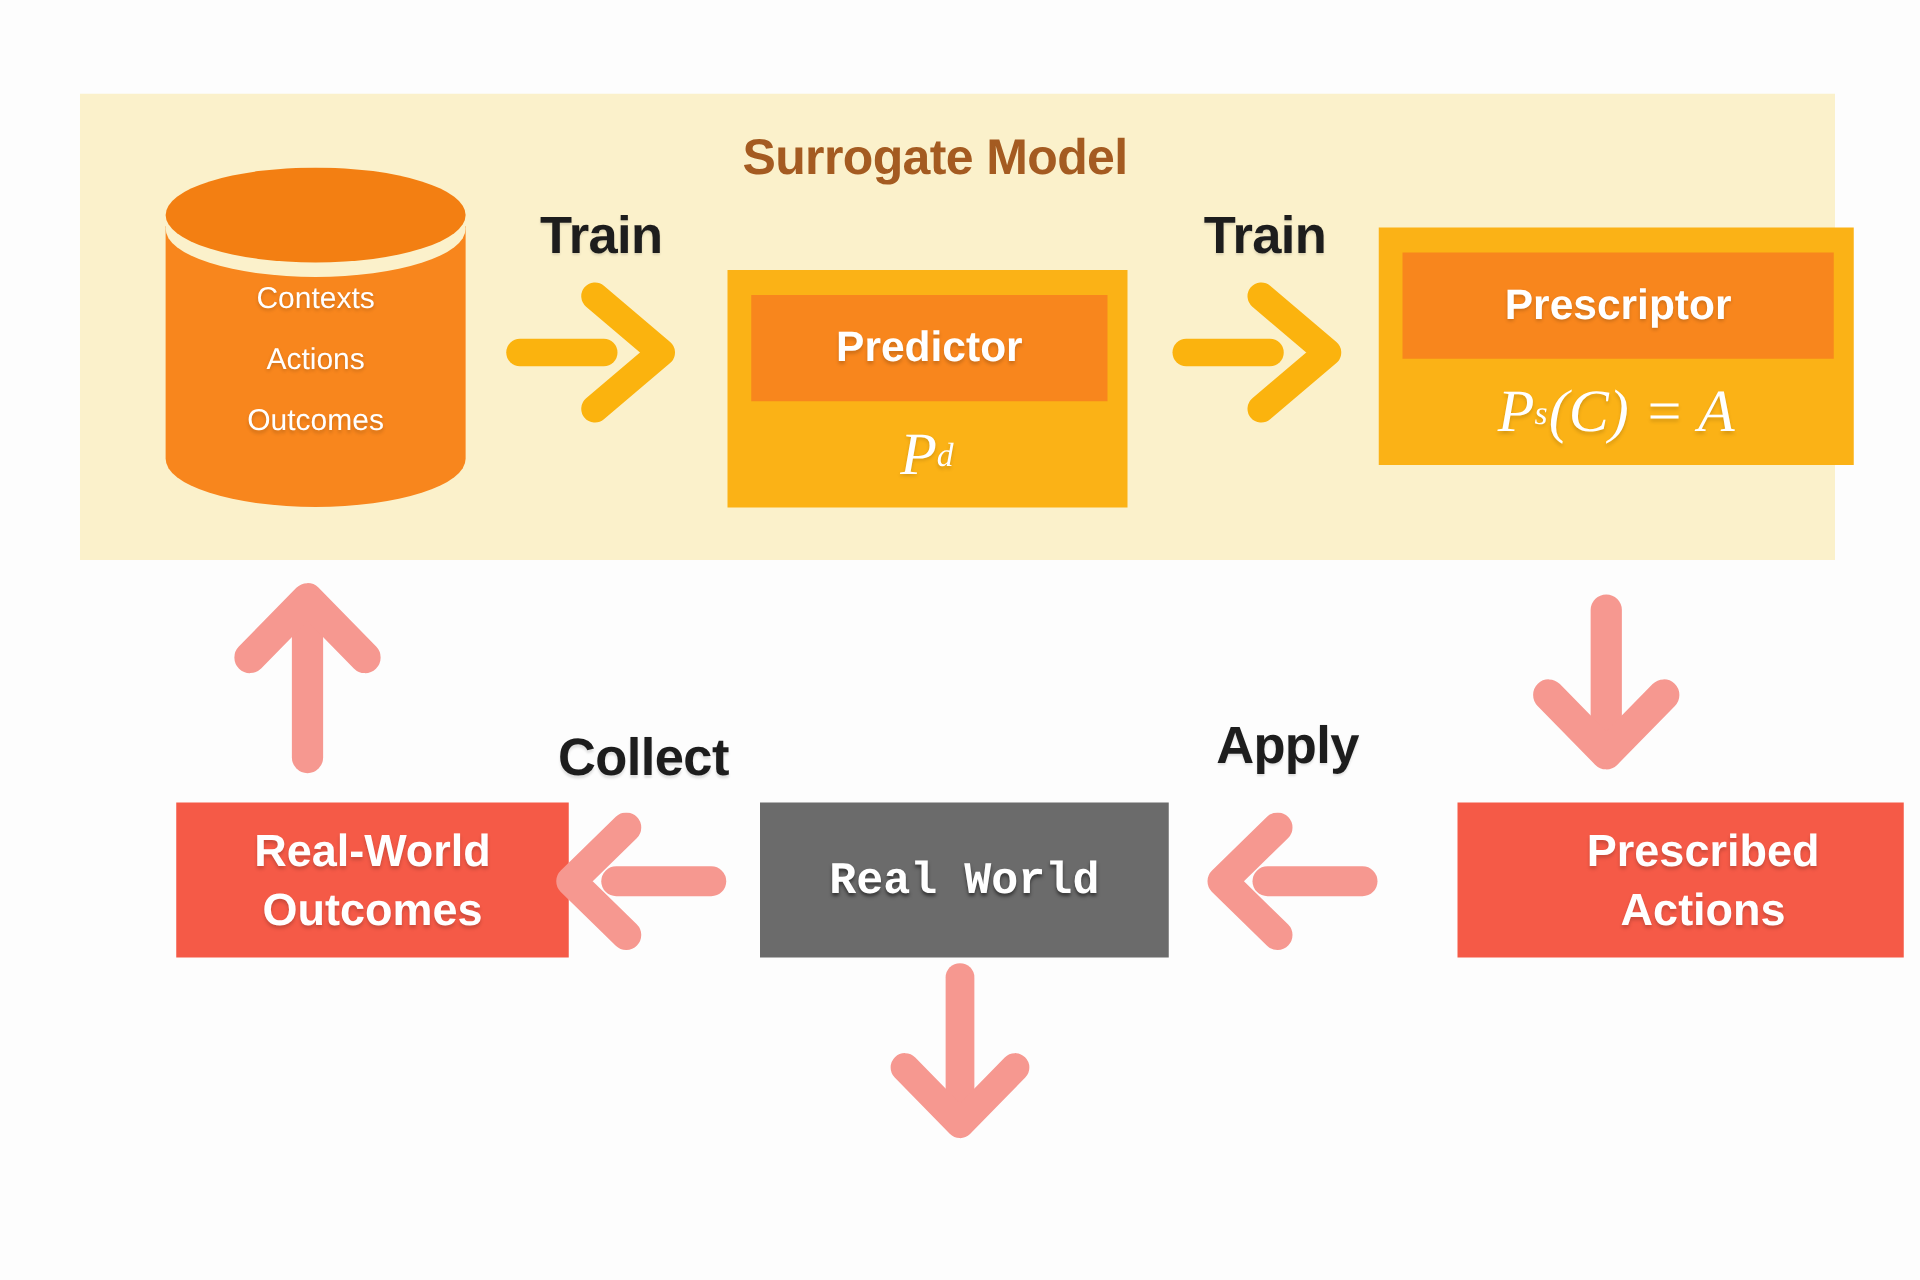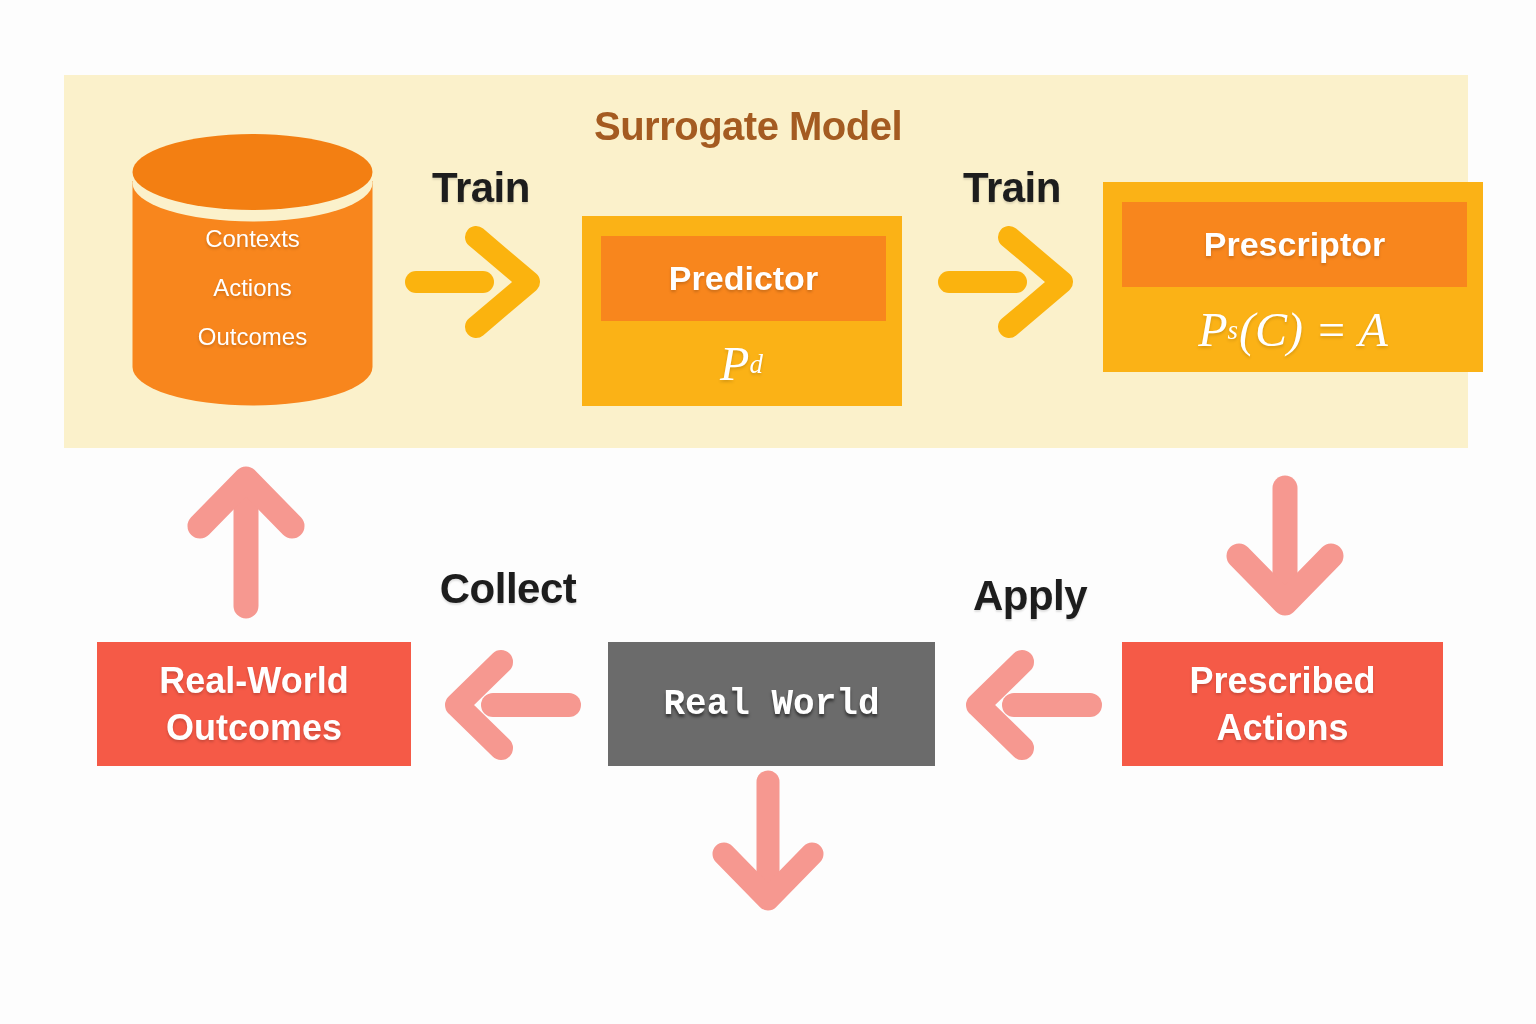--- a/index.html
+++ b/index.html
@@ -59,21 +59,21 @@
   }
   .model-box .formula sub{
     font-size:0.56em;line-height:0;vertical-align:-0.28em;margin-right:1px;
   }
   
   .loop-box{
     position:absolute;top:642px;height:124px;
     display:flex;flex-direction:column;align-items:center;justify-content:center;
     font-size:36px;font-weight:bold;line-height:47px;text-align:center;
   }
-  .loop-box.red{background:var(--red,#F55A47);}
+  .loop-box.red{background:var(--red,#F55A47);margin-left:44px;}
   .loop-box.gray{background:var(--gray,#6B6B6B);}
   .loop-box.gray .box-line{text-shadow:0 3px 3px rgba(0,0,0,0.5);font-family:Liberation Mono, monospace;}
   
   .arrow{position:absolute;}
   .arrow path{fill:none;stroke-linecap:round;stroke-linejoin:round;}
   .arrow.golden path{stroke:var(--golden-arrow,#FBB30E);}
   .arrow.salmon path{stroke:var(--salmon,#F69890);}
 </style>
 </head>
 <body>
@@ -128,21 +128,21 @@
 
   <svg class="arrow salmon" style="left:186px;top:460px;" width="120" height="160" viewBox="0 0 120 160">
     <path d="M60 146 V28" stroke-width="25"></path>
     <path d="M14 66 L60 19 L106 66" stroke-width="25"></path>
   </svg>
   <svg class="arrow salmon" style="left:1225px;top:462px;" width="120" height="160" viewBox="0 0 120 160">
     <path d="M60 26 V132" stroke-width="25"></path>
     <path d="M14 94 L60 141 L106 94" stroke-width="25"></path>
   </svg>
 
-  <div class="label-black" style="left:433px;top:568px;width:150px;">Collect</div>
+  <div class="label-black" style="left:433px;top:585px;width:150px;text-align:right;">Collect</div>
   <div class="label-black" style="left:955px;top:575px;width:150px;text-align:center;">Apply</div>
 
   <div class="loop-box red white-text" style="left:97px;width:314px;">
     <div class="box-line">Real-World</div>
     <div class="box-line">Outcomes</div>
   </div>
 
   <svg class="arrow salmon" style="left:437px;top:650px;" width="145" height="110" viewBox="0 0 145 110">
     <path d="M132 55 H56" stroke-width="24"></path>
     <path d="M64 12 L20 55 L64 98" stroke-width="24"></path>
@@ -150,21 +150,21 @@
 
   <div class="loop-box gray white-text" style="left:608px;width:327px;">
     <div class="box-line">Real World</div>
   </div>
 
   <svg class="arrow salmon" style="left:958px;top:650px;" width="145" height="110" viewBox="0 0 145 110">
     <path d="M132 55 H56" stroke-width="24"></path>
     <path d="M64 12 L20 55 L64 98" stroke-width="24"></path>
   </svg>
 
-  <div class="loop-box red white-text" style="left:1122px;width:321px;">
+  <div class="loop-box red white-text" style="left:1122px;width:321px;padding-left:36px;">
     <div class="box-line">Prescribed</div>
     <div class="box-line">Actions</div>
   </div>
 
   <svg class="arrow salmon" style="left:708px;top:770px;" width="120" height="150" viewBox="0 0 120 150">
     <path d="M60 12 V120" stroke-width="23"></path>
     <path d="M16 84 L60 129 L104 84" stroke-width="23"></path>
   </svg>
 
 </div>

